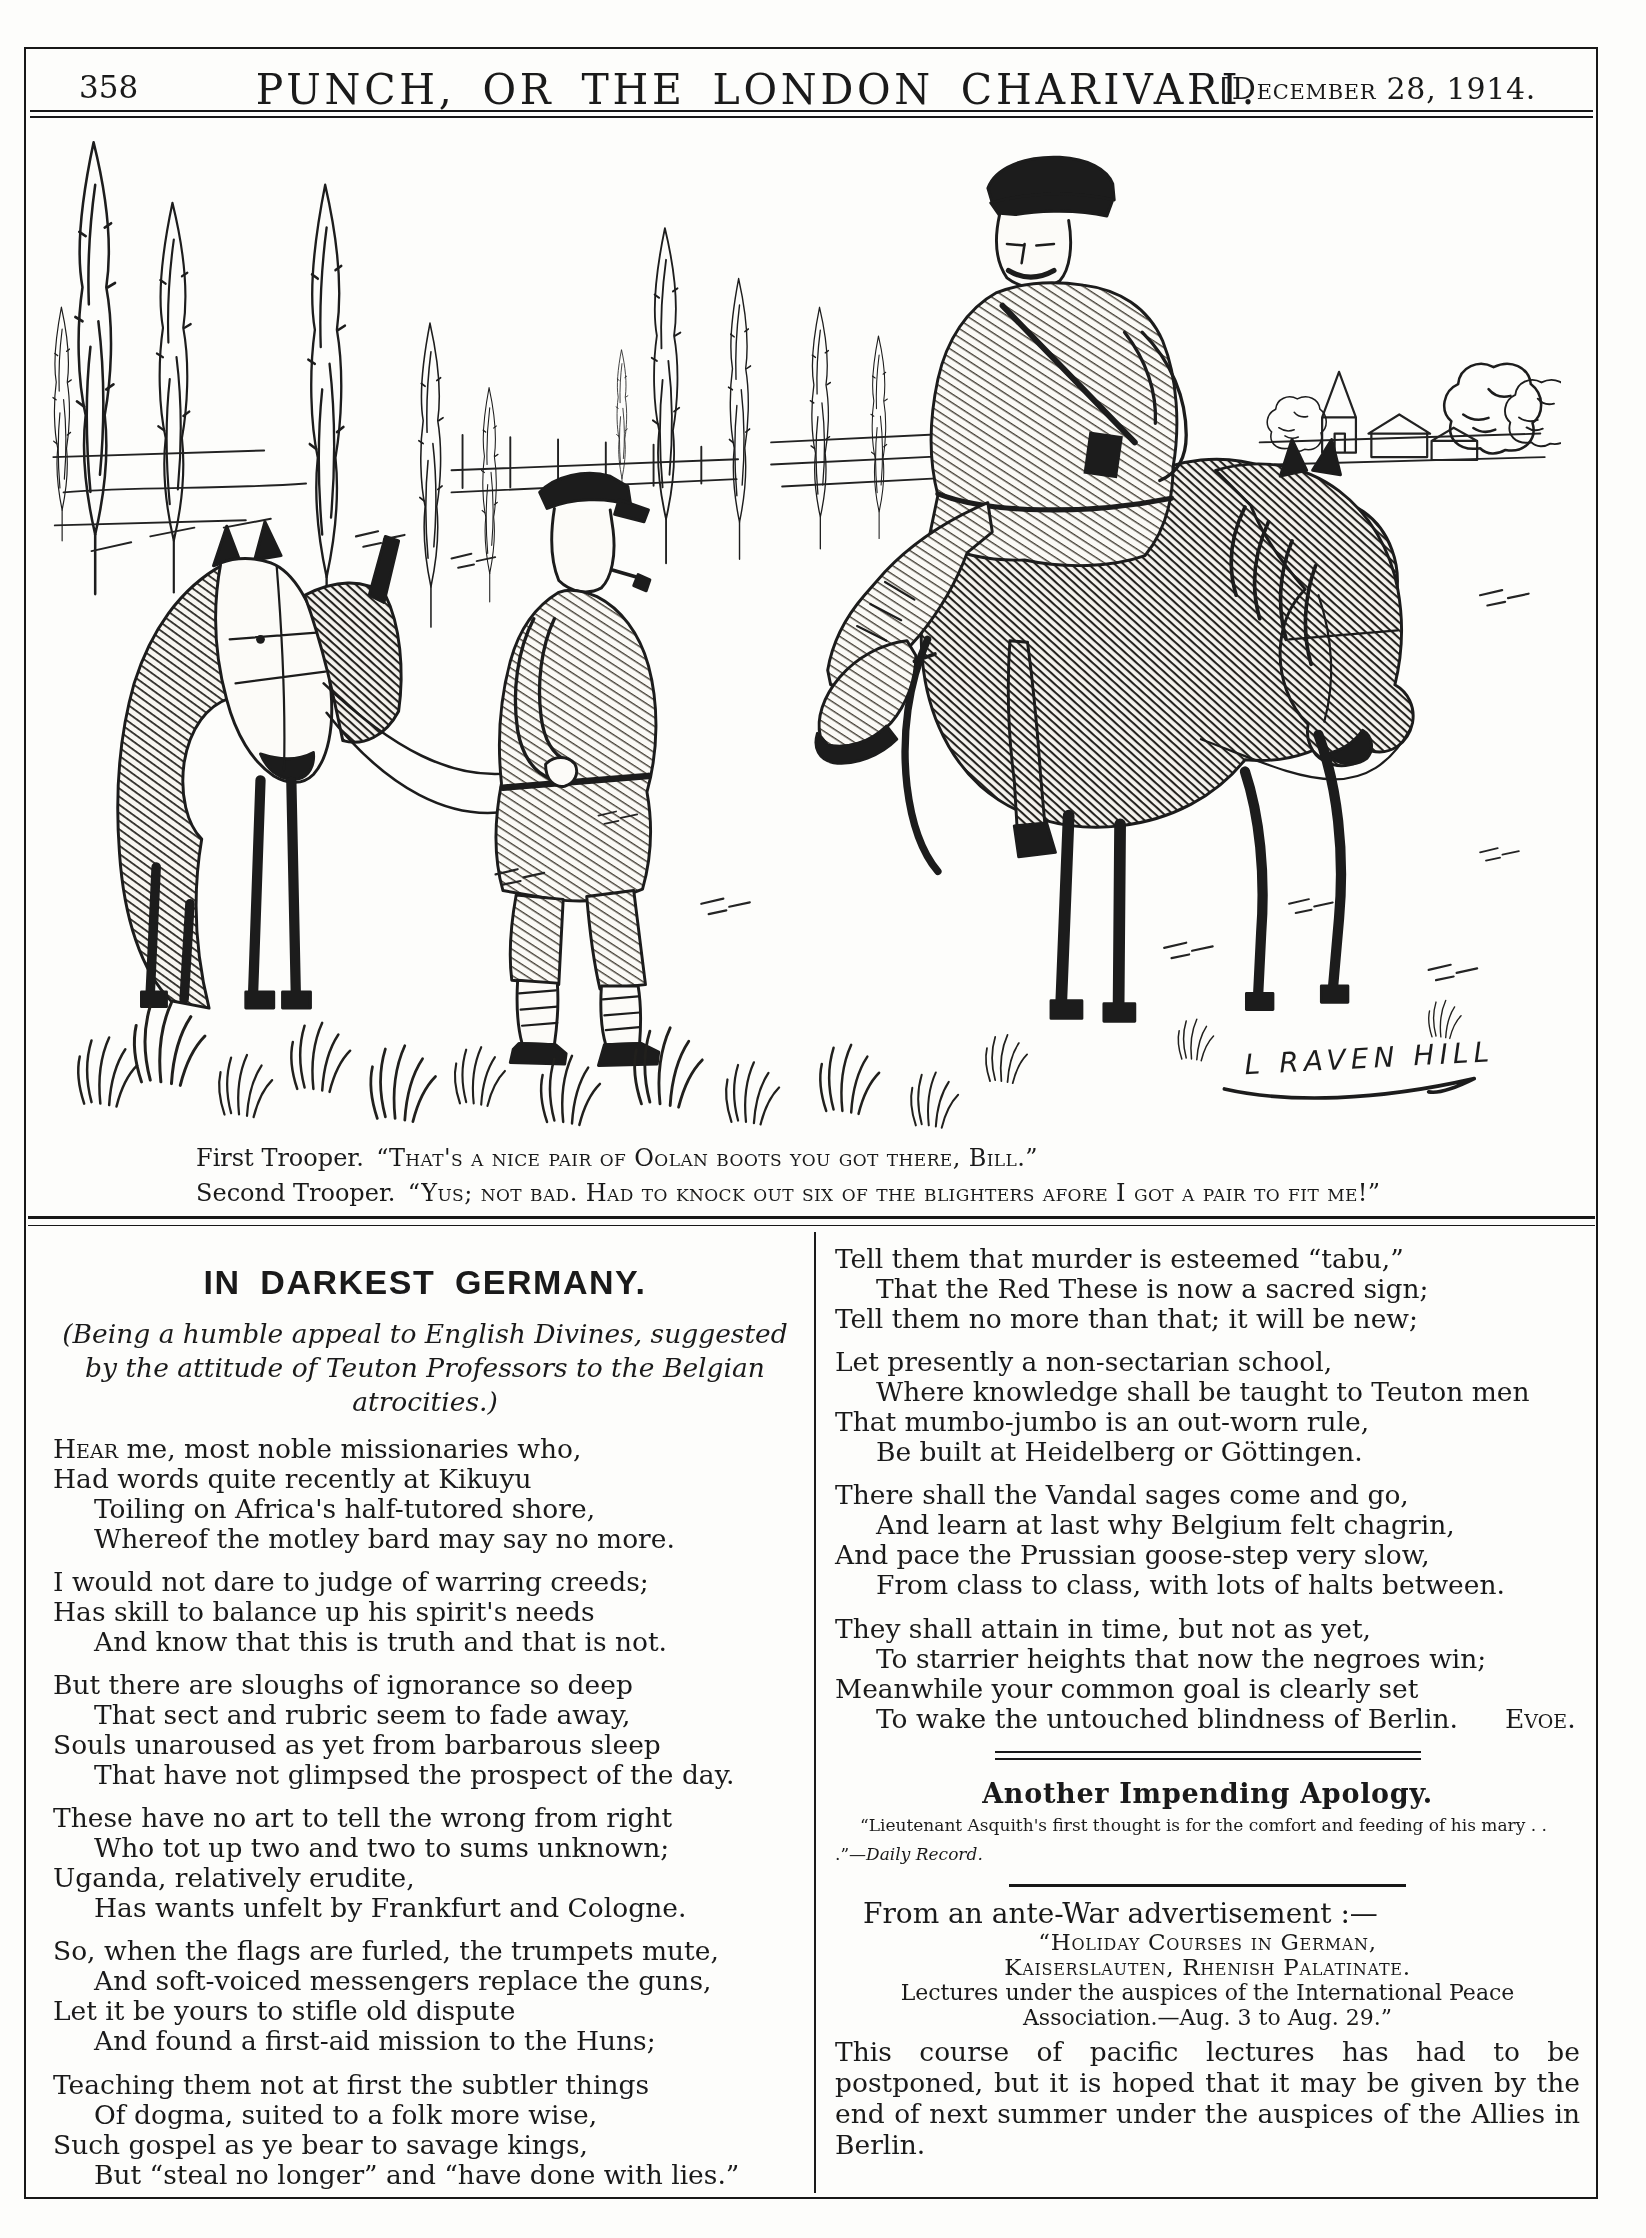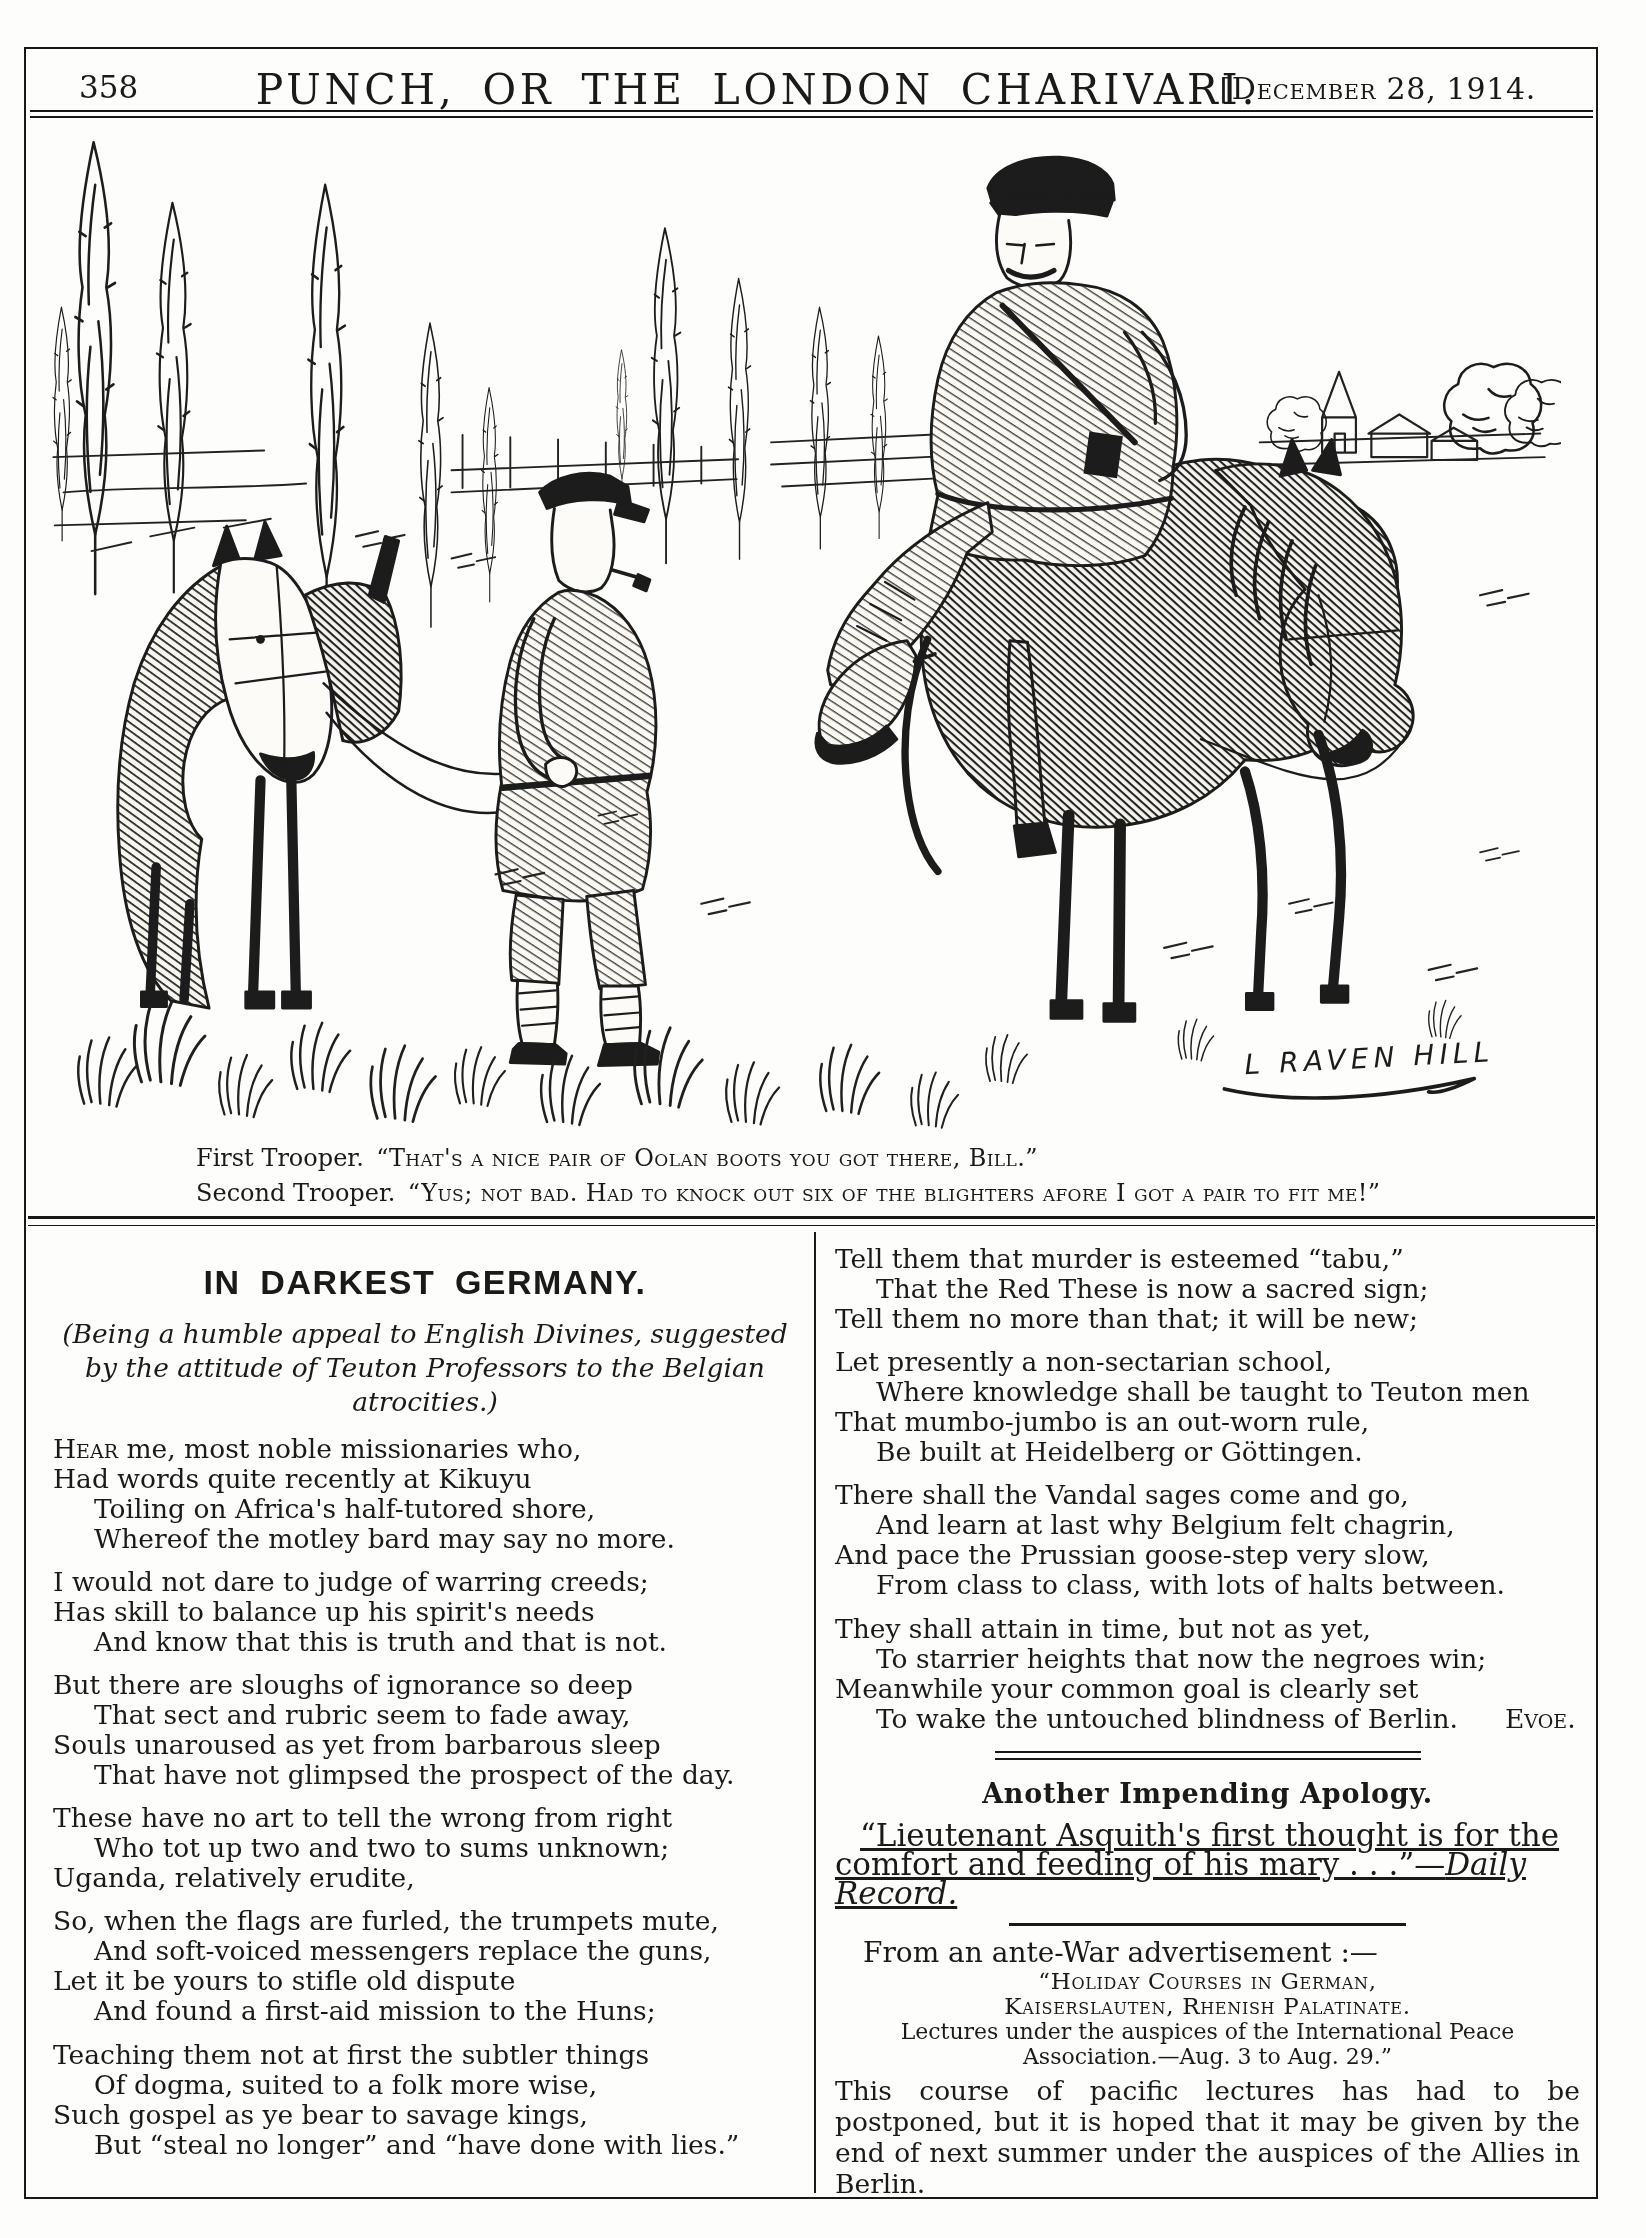--- a/index.html
+++ b/index.html
@@ -39,21 +39,21 @@
   .stanza{margin-bottom:13.2px;}
   .pline{font-size:26.5px;line-height:30px;}
   .pline .sc{font-variant:small-caps;}
   .pline .i{}
   .pline .end{float:right;padding-right:4.4px;}
   .indent{padding-left:41px;}
   
   .rule-dbl{width:426px;margin:17.6px auto 0 auto;height:5.1px;border-top:2.9px solid #181818;border-bottom:2.9px solid #181818;}
   .rule-sgl{width:397px;margin:14.7px auto 0 auto;border-top:3.7px solid #181818;}
   .apology-title{font-size:27px;font-weight:700;text-align:center;margin:17.6px 0 0 0;letter-spacing:0.7px;}
-  .quote{font-size:31px;line-height:29px;margin:12px 0 0 0;text-indent:25px;text-decoration:underline;}
+  .quote{font-size:17px;line-height:29px;margin:2px 0 0 0;text-indent:25px;}
   .quote .i{font-style:italic;}
   .advert-intro{font-size:28px;margin:10.3px 0 0 0;text-indent:28px;}
   .adv-line{text-align:center;font-size:22px;line-height:25px;}
   .adv-line.sc-line{font-variant:small-caps;font-size:23px;letter-spacing:0.7px;}
   .advert-body{font-size:26.5px;line-height:31px;margin:5.9px 0 0 0;text-align:justify;}
 </style>
 </head>
 <body style="background: rgb(253, 253, 251); color: rgb(26, 26, 26);">
 
 <div class="page">
@@ -265,20 +265,21 @@
         <div class="stanza">
           <div class="pline"><span>But there are sloughs of ignorance so deep</span></div>
           <div class="pline indent"><span>That sect and rubric seem to fade away,</span></div>
           <div class="pline"><span>Souls unaroused as yet from barbarous sleep</span></div>
           <div class="pline indent"><span>That have not glimpsed the prospect of the day.</span></div>
         </div>
         <div class="stanza">
           <div class="pline"><span>These have no art to tell the wrong from right</span></div>
           <div class="pline indent"><span>Who tot up two and two to sums unknown;</span></div>
           <div class="pline"><span>Uganda, relatively erudite,</span></div>
+          <div class="pline indent"><span>Has wants unfelt by Frankfurt and Cologne.</span></div>
         </div>
         <div class="stanza">
           <div class="pline"><span>So, when the flags are furled, the trumpets mute,</span></div>
           <div class="pline indent"><span>And soft-voiced messengers replace the guns,</span></div>
           <div class="pline"><span>Let it be yours to stifle old dispute</span></div>
           <div class="pline indent"><span>And found a first-aid mission to the Huns;</span></div>
         </div>
         <div class="stanza">
           <div class="pline"><span>Teaching them not at first the subtler things</span></div>
           <div class="pline indent"><span>Of dogma, suited to a folk more wise,</span></div>

